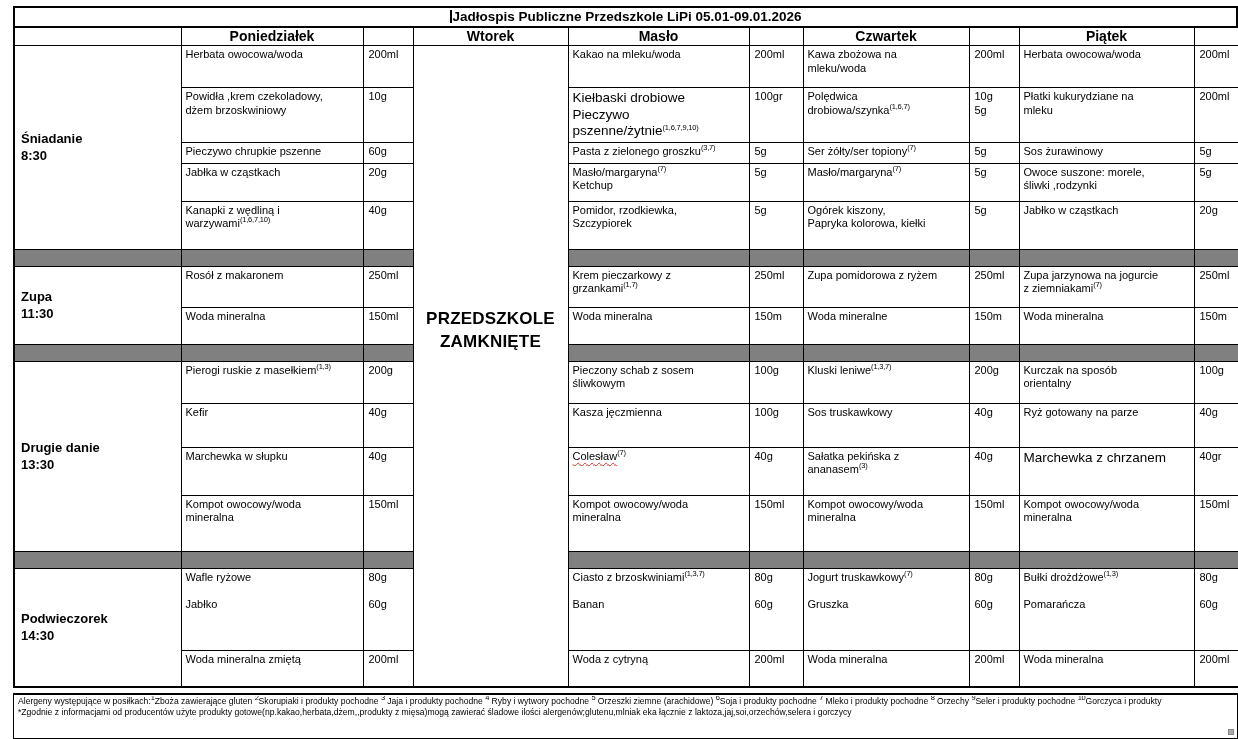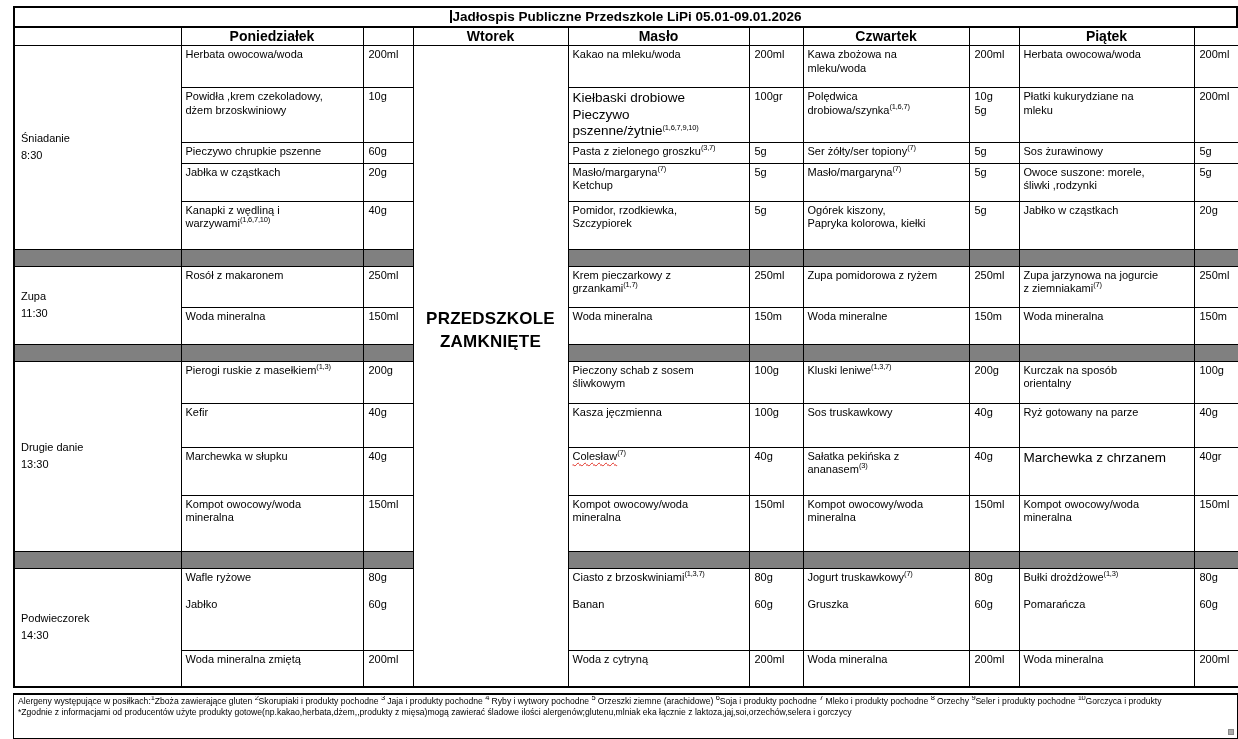--- a/index.html
+++ b/index.html
@@ -10,21 +10,21 @@
             font-weight:bold;font-size:13.5px;line-height:17px;overflow:hidden;}
   .caret{display:inline-block;width:2px;height:13px;background:#000;vertical-align:-2px;margin-right:1px;}
   table{border-collapse:collapse;table-layout:fixed;width:1225px;border:2px solid #000;}
   col.c-label{width:167px}col.c-mon{width:182px}col.c-monq{width:50px}col.c-wt{width:155px}
   col.c-wed{width:181px}col.c-wedq{width:54px}col.c-thu{width:166px}col.c-thuq{width:50px}
   col.c-fri{width:175px}col.c-friq{width:45px}
   th,td{border:1px solid #000;padding:2px 4px;vertical-align:top;font-size:11px;line-height:13.5px;
         overflow:hidden;text-align:left;}
   thead tr{height:18px;}
   th{font-weight:bold;font-size:14px;text-align:center;padding:0;line-height:17px;}
-  td.mlabel{vertical-align:middle;font-weight:normal;font-size:11px;padding-left:6px;line-height:17px;}
+  td.mlabel{vertical-align:middle;font-weight:bold;font-size:13px;padding-left:6px;line-height:17px;}
   td.qty{padding-left:5px;}
   tr.sep td{background:var(--gray);padding:0;}
   td.closed{vertical-align:middle;text-align:center;padding:0;}
   .closed-text{font-weight:bold;font-size:17px;line-height:23px;margin-bottom:72px;letter-spacing:.2px;}
   td.dish.big{font-size:13.5px;line-height:16.5px;}
   sup{font-size:7.5px;line-height:0;vertical-align:super;letter-spacing:-.2px;}
   .sq{text-decoration:underline;text-decoration-style:wavy;text-decoration-color:var(--red);
       text-decoration-thickness:1px;text-underline-offset:2px;}
   .footer{width:1225px;border:1px solid #000;border-top:2px solid #000;margin-top:5px;
           padding:1px 4px 2px 4px;height:46px;overflow:hidden;}

